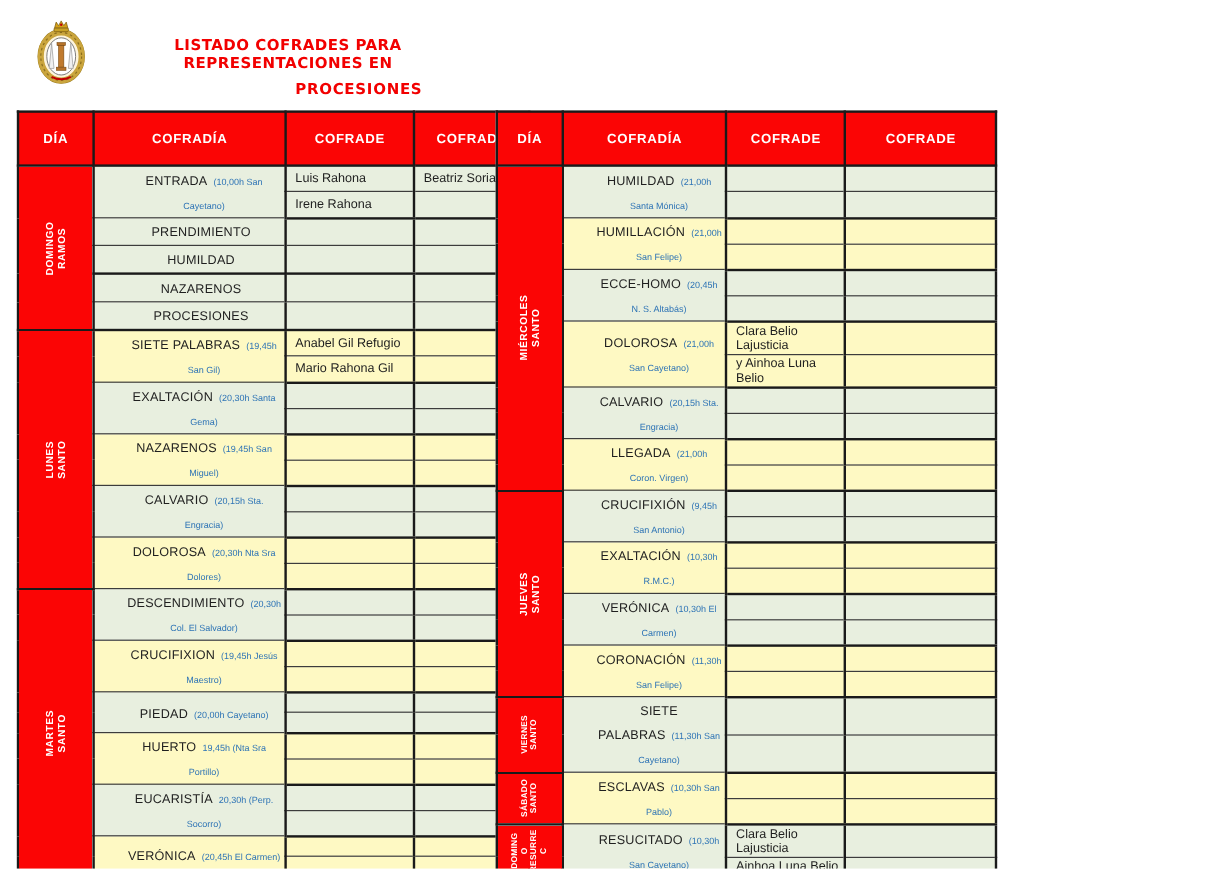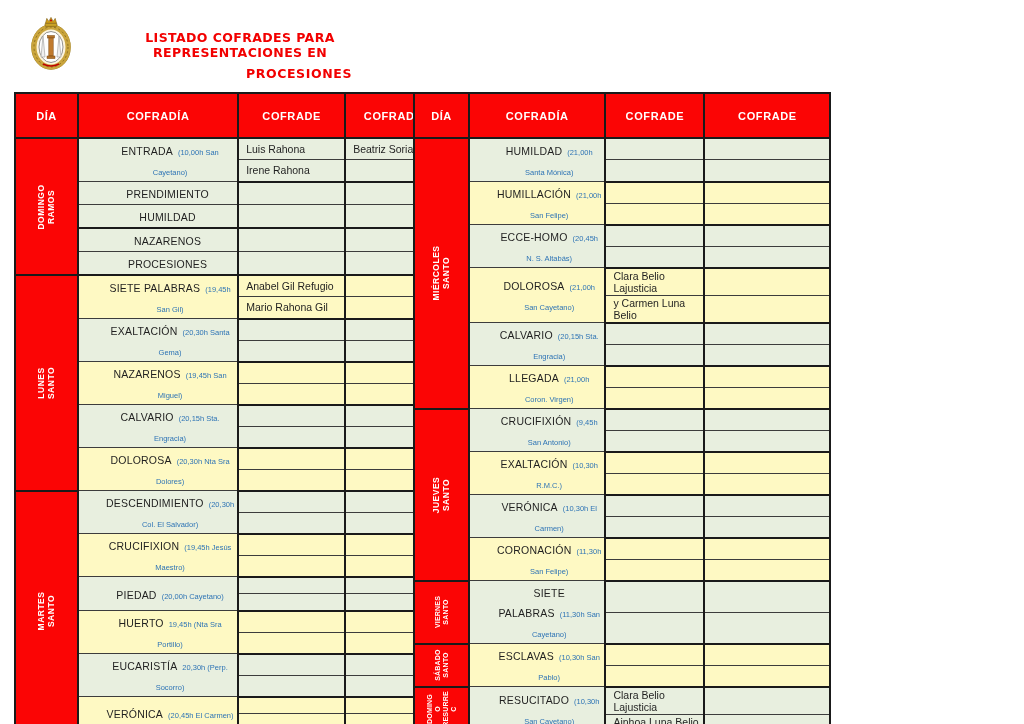--- a/index.html
+++ b/index.html
@@ -307,21 +307,21 @@
           <td class="cofrade green cof2"></td>
         </tr>
         <tr>
           <td class="cofradia peach" rowspan="2">
             <div class="cof-inner"><span class="cof-name">DOLOROSA</span><span class="cof-time">(21,00h San Cayetano)</span></div>
           </td>
           <td class="cofrade peach cof1">Clara Belio Lajusticia</td>
           <td class="cofrade peach cof2"></td>
         </tr>
         <tr class="block-end">
-          <td class="cofrade peach cof1">y Carmen Luna Belio</td>
+          <td class="cofrade peach cof1">y Ainhoa Luna Belio</td>
           <td class="cofrade peach cof2"></td>
         </tr>
         <tr>
           <td class="cofradia green" rowspan="2">
             <div class="cof-inner"><span class="cof-name">CALVARIO</span><span class="cof-time">(20,15h Sta. Engracia)</span></div>
           </td>
           <td class="cofrade green cof1"></td>
           <td class="cofrade green cof2"></td>
         </tr>
         <tr class="block-end">

